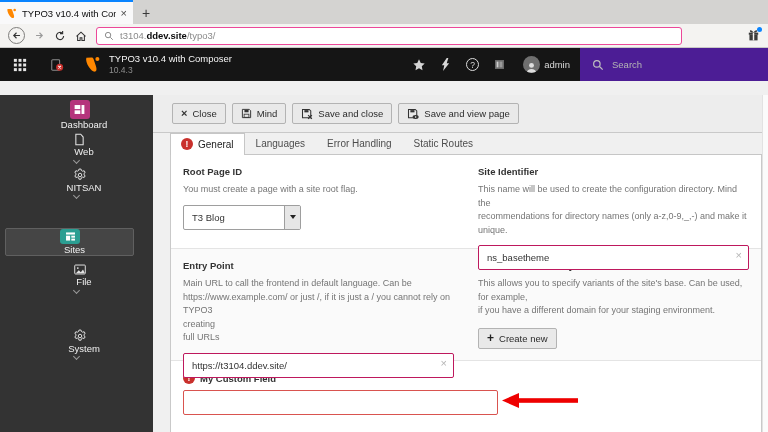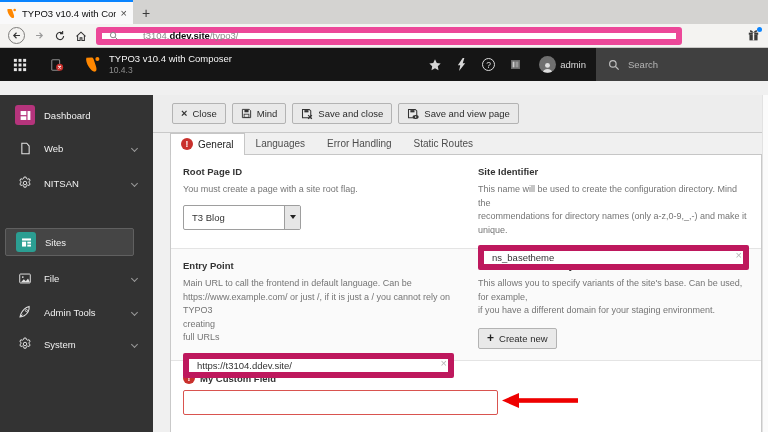--- a/index.html
+++ b/index.html
@@ -16,50 +16,50 @@
 
   .tabbar { height:24px; background:#d4d3d1; display:flex; align-items:flex-end; }
   .ftab { width:133px; height:24px; background:#f9f9fa; border-top:2px solid #0a84ff; display:flex; align-items:center; padding:0 6px; gap:5px; }
   .ftab .t-title { flex:1; font-size:9.5px; color:#0c0c0d; white-space:nowrap; overflow:hidden; }
   .t-close { font-size:11px; color:#4a4a4a; line-height:1; }
   .newtab { width:26px; text-align:center; font-size:14px; color:#3a3a3a; padding-bottom:3px; }
 
   .navbar { height:24px; background:#f4f3f1; border-bottom:1px solid #c9c8c6; display:flex; align-items:center; padding:0 8px; gap:9px; }
   .navbtn { display:flex; align-items:center; justify-content:center; }
   .backcirc { width:17px; height:17px; border:1px solid #7e7d7b; border-radius:50%; }
-  .urlbar { width:586px; height:18px; background:#fff; border:6px solid #ec4899; border-radius:3px; display:flex; align-items:center; padding:0 7px; gap:24px; }
+  .urlbar { width:586px; height:18px; background:#fff; border:1px solid #ec4899; border-radius:3px; display:flex; align-items:center; padding:0 7px; gap:6px; }
   .urltext { font-size:9.5px; color:#8a8a8a; white-space:nowrap; }
   .urltext b { color:#0c0c0d; }
   .nav-spacer { flex:1; }
   .gift { position:relative; }
   .bluedot { position:absolute; right:-2px; top:-2px; width:5px; height:5px; border-radius:50%; background:#0a84ff; }
 
   
   .topbar { height:33px; background:#151515; display:flex; align-items:stretch; color:#fff; }
   .tb-btn { display:flex; align-items:center; justify-content:center; }
   .tb-modmenu { width:40px; }
   .tb-opendocs { width:34px; }
   .brand { display:flex; align-items:center; gap:8px; padding:8px 10px; }
   .brand-text { display:flex; flex-direction:column; line-height:1.25; }
   .brand-title { font-size:9.5px; color:#f5f5f5; }
   .brand-ver { font-size:8.5px; color:#8f8f8f; }
   .tb-spacer { flex:1; }
   .tb-icon { width:27px; }
   .tb-user { display:flex; align-items:center; gap:4px; padding:0 10px; }
   .avatar { width:17px; height:17px; border-radius:50%; background:#6f6f6f; display:flex; align-items:flex-end; justify-content:center; overflow:hidden; }
   .tb-username { font-size:9.5px; color:#d9d9d9; }
-  .tb-search { width:172px; background:#404040; display:flex; align-items:center; gap:8px; padding:0 12px; }
+  .tb-search { width:188px; background:#4c1d95; display:flex; align-items:center; gap:8px; padding:0 12px; }
   .tb-search input { background:transparent; border:none; outline:none; color:#cfcfcf; font-size:9.5px; width:100px; font-family:"Liberation Sans", sans-serif; }
   .tb-search input::placeholder { color:#b5b5b5; }
   .qmark { width:13px; height:13px; border:1.3px solid #dcdcdc; border-radius:50%; color:#dcdcdc; font-size:8.5px; display:flex; align-items:center; justify-content:center; }
 
   
   .mainarea { position:absolute; top:95px; left:0; right:0; bottom:0; display:flex; }
   .sidebar { width:153px; background:#333333; position:relative; flex:none; }
-  .side-item { position:absolute; left:0; right:0; height:30px; display:flex; align-items:center; padding-left:15px; color:#f1f1f1; }
+  .side-item { position:absolute; left:0; right:0; height:30px; display:flex; align-items:center; padding-left:15px; color:#f1f1f1;flex-direction:column; }
   .side-item .icn { width:20px; margin-right:9px; display:flex; align-items:center; justify-content:center; }
   .side-item .lbl { flex:1; font-size:9.5px; }
   .chev { width:5px; height:5px; border-right:1.4px solid #9a9a9a; border-bottom:1.4px solid #9a9a9a; margin-right:16px; }
   .chev.down { transform:rotate(45deg); }
   .chev.up { transform:rotate(-135deg); }
   .side-item.selected { left:5px; right:19px; padding-left:10px; background:#454545; border:1px solid #606060; border-radius:2px; height:28px; }
   .tile { width:20px; height:20px; border-radius:3px; display:flex; align-items:center; justify-content:center; }
   .tile-dash { background:#b5347c; }
   .tile-sites { background:#2b9e92; }
 
@@ -75,21 +75,21 @@
   .errbadge { width:12px; height:12px; border-radius:50%; background:#c9302c; color:#fff; font-size:8.5px; font-weight:bold; display:inline-flex; align-items:center; justify-content:center; flex:none; }
 
   .panel { margin-left:17px; width:592px; background:#fff; border-left:1px solid #c9c9c9; border-right:1px solid #c9c9c9; }
   .frow { display:grid; grid-template-columns:1fr 1fr; column-gap:24px; padding:11px 12px 10px; }
   .row1 { height:93px; }
   .row2 { height:113px; background:#fafafa; border-top:1px solid #e4e4e4; border-bottom:1px solid #e4e4e4; }
   .row3 { height:120px; grid-template-columns:1fr; }
   .flabel { font-weight:bold; font-size:9.5px; color:#333; margin-bottom:6px; display:flex; align-items:center; gap:5px;text-align:center; }
   .fdesc { font-size:9px; color:#757575; line-height:1.5; white-space:pre-line; margin-bottom:8px; }
   .iwrap { position:relative; }
-  .tinput { height:25px; border:6px solid #be185d; border-radius:2px; background:#fff; font-size:9.5px; color:#333; padding:0 20px 0 8px; width:100%; font-family:"Liberation Sans", sans-serif; outline:none; }
+  .tinput { height:25px; border:1px solid #be185d; border-radius:2px; background:#fff; font-size:9.5px; color:#333; padding:0 20px 0 8px; width:100%; font-family:"Liberation Sans", sans-serif; outline:none; }
   .clearx { position:absolute; right:7px; top:5px; color:#b5b5b5; font-size:11px; line-height:1; }
   .selectbox { width:118px; height:25px; border:1px solid #9e9e9e; border-radius:2px; background:#fff; display:flex; align-items:stretch; margin-top:8px; }
   .selval { flex:1; display:flex; align-items:center; padding-left:8px; font-size:9.5px; color:#333; }
   .caretbox { width:16px; border-left:1px solid #9e9e9e; background:#e6e6e6; display:flex; align-items:center; justify-content:center; }
   .caret { width:0; height:0; border-left:3.5px solid transparent; border-right:3.5px solid transparent; border-top:4.5px solid #222; }
   .createbtn { margin-top:2px; }
   .plus { font-size:12px; font-weight:bold; color:#222; line-height:1; }
   .custominput { width:315px; border:1px solid #d9534f; }
   .red-arrow { position:absolute; left:349px; top:297px; }
 </style>
@@ -273,31 +273,20 @@
       </div>
       <div class="side-item" style="top:168px">
         <span class="icn">
           <svg width="14" height="13" viewBox="0 0 16 16">
               <rect x="1.5" y="2.5" width="13" height="11" rx="1" fill="none" stroke="#e3e3e3" stroke-width="1.2"></rect>
               <circle cx="5.3" cy="6.3" r="1.1" fill="#e3e3e3"></circle>
               <path d="M3 12.5l3.5-3.5 2.5 2.3 2.7-3.3 2.3 4.5z" fill="#e3e3e3"></path>
             </svg>
         </span>
         <span class="lbl">File</span>
-        <span class="chev down"></span>
-      </div>
-      <div class="side-item" style="top:202px">
-        <span class="icn">
-          <svg width="14" height="14" viewBox="0 0 16 16">
-              <path d="M2.3 13.7l1-3.4c2-4.6 5.2-7.6 9.4-8.7.5 4.3-1.3 8-5.6 10.7l-3.4 1.2z" fill="none" stroke="#e3e3e3" stroke-width="1.2"></path>
-              <circle cx="9.6" cy="6.3" r="1.2" fill="none" stroke="#e3e3e3" stroke-width="1"></circle>
-              <path d="M2.8 13.2l2.2-2.2" stroke="#e3e3e3" stroke-width="1.1"></path>
-            </svg>
-        </span>
-        <span class="lbl">Admin Tools</span>
         <span class="chev down"></span>
       </div>
       <div class="side-item" style="top:234px">
         <span class="icn">
           <svg width="14" height="14" viewBox="0 0 16 16">
               <path d="M6.8 1.2h2.4l.3 1.6a5.4 5.4 0 0 1 1.6.9l1.6-.6 1.2 2-1.3 1a5.4 5.4 0 0 1 0 1.8l1.3 1-1.2 2-1.6-.6a5.4 5.4 0 0 1-1.6.9l-.3 1.6H6.8l-.3-1.6a5.4 5.4 0 0 1-1.6-.9l-1.6.6-1.2-2 1.3-1a5.4 5.4 0 0 1 0-1.8l-1.3-1 1.2-2 1.6.6a5.4 5.4 0 0 1 1.6-.9z" fill="none" stroke="#e3e3e3" stroke-width="1.1"></path>
               <circle cx="8" cy="8" r="2" fill="none" stroke="#e3e3e3" stroke-width="1.1"></circle>
             </svg>
         </span>
         <span class="lbl">System</span>

